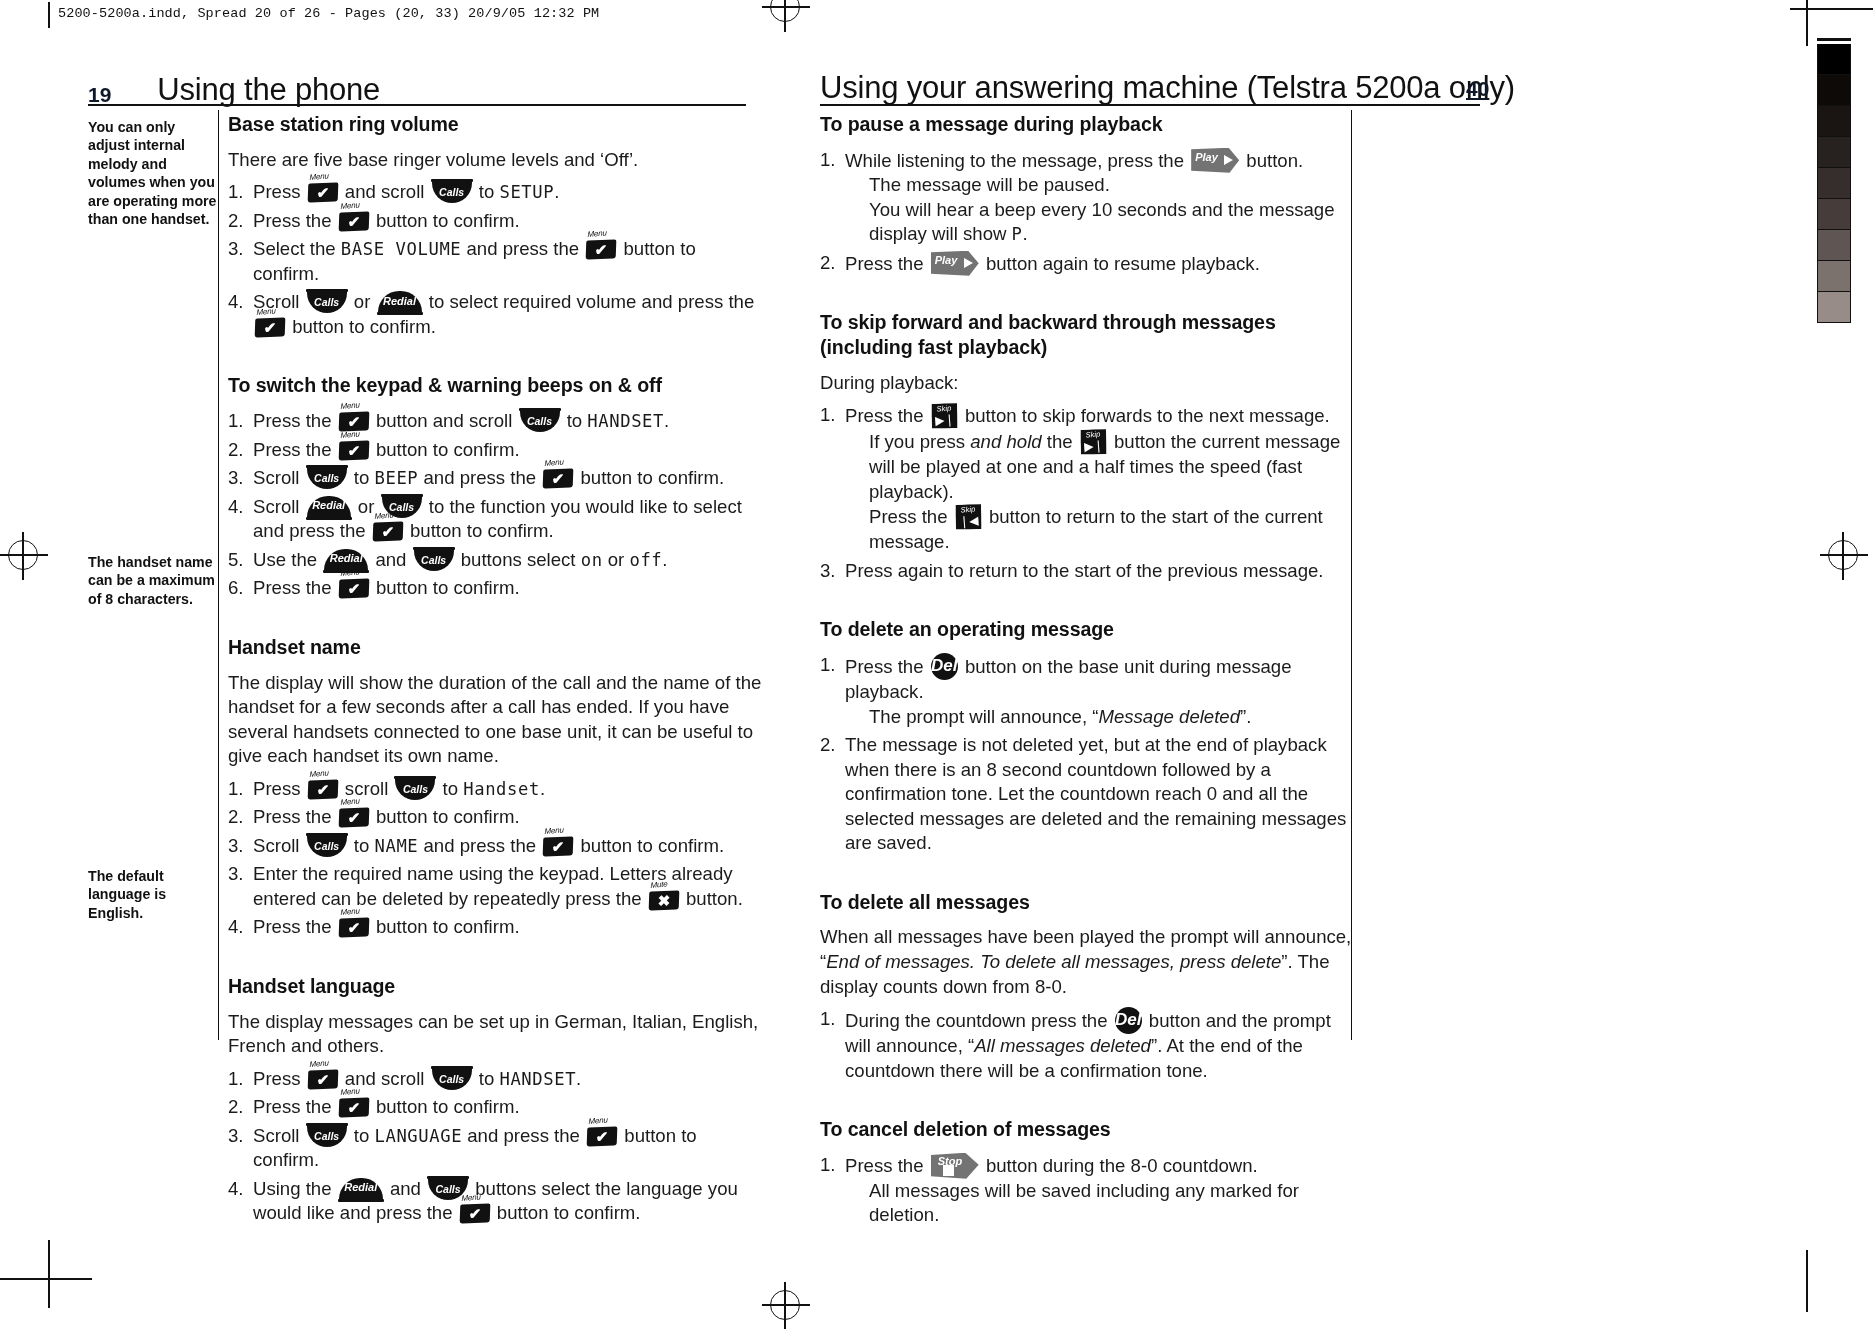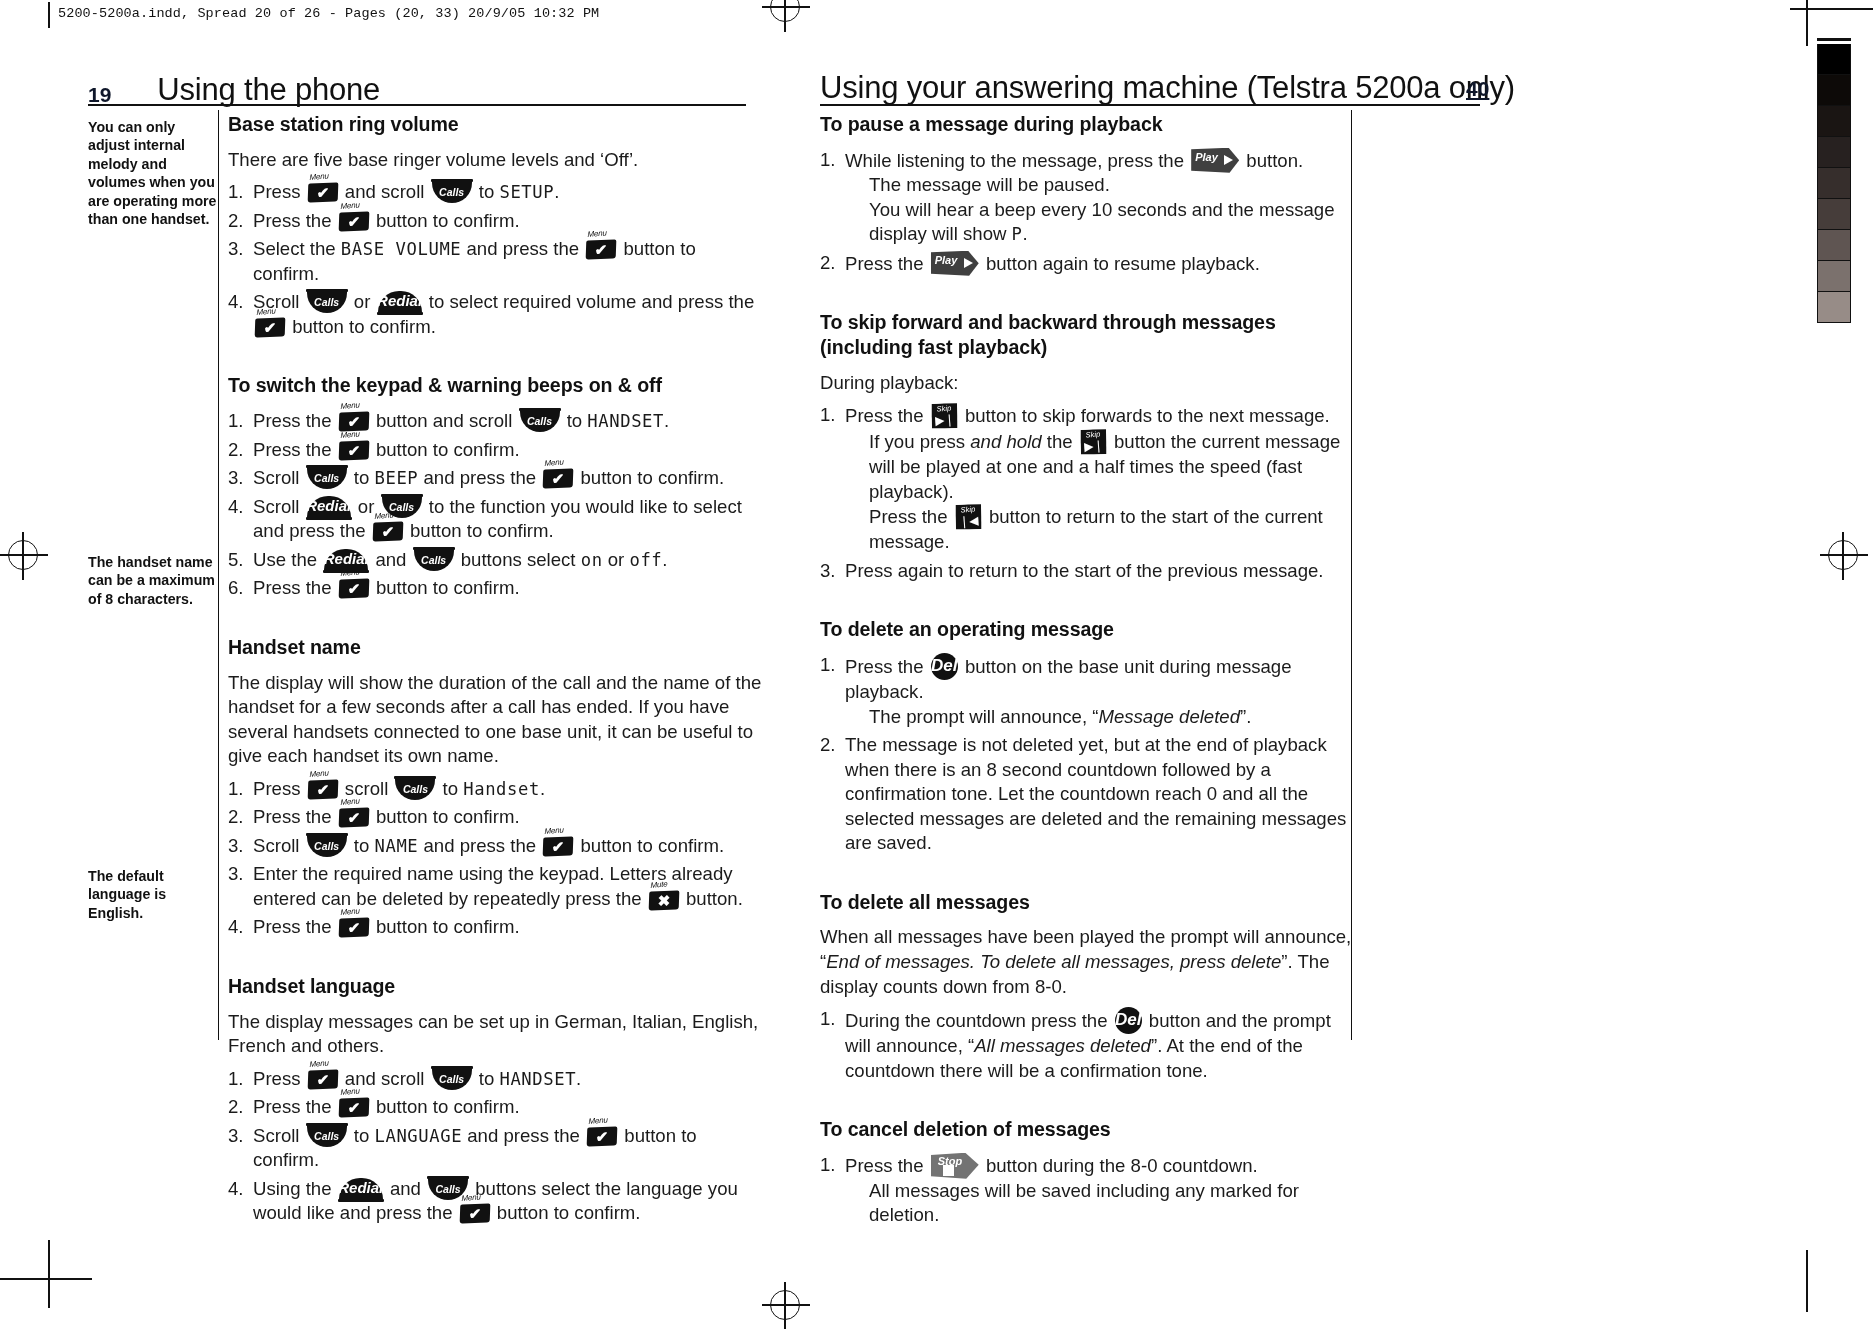--- a/index.html
+++ b/index.html
@@ -131,26 +131,26 @@
     width:44px; height:21px; background:#111; color:#fff;
     border-radius:22px 22px 0 0; position:relative; margin:0 2px;
     vertical-align:-4px;
   }
   .key-redial::after {
     content:""; position:absolute; bottom:-3px; left:-1px; right:-1px; height:3px; background:#111;
     border-radius:1px;
   }
   .key-redial .gl {
     position:absolute; inset:0; bottom:1px; display:flex; align-items:center; justify-content:center;
-    font-size:15px; font-weight:700; color:#fff; font-style:italic;
+    font-size:11px; font-weight:700; color:#fff; font-style:italic;
   }
 
   
   .key-play {
-    width:48px; height:25px; background:#404040; position:relative; margin:0 2px;
+    width:48px; height:25px; background:#737373; position:relative; margin:0 2px;
     vertical-align:-6px;
     clip-path:polygon(0 6%, 78% 0, 100% 50%, 80% 100%, 0 92%);
   }
   .key-play .t1 { position:absolute; left:4px; top:2px; font-size:11px; color:#fff; font-weight:700; font-style:italic; }
   .key-play .t2 { position:absolute; left:5px; top:28px; font-size:7.5px; color:#fff; font-style:italic; }
   .key-play .tri {
     position:absolute; right:6px; top:50%; margin-top:-5px;
     width:0; height:0; border-left:9px solid #fff;
     border-top:5px solid transparent; border-bottom:5px solid transparent;
   }
@@ -186,21 +186,21 @@
     vertical-align:-7px;
     clip-path:polygon(0 8%, 72% 0, 100% 46%, 74% 100%, 0 90%);
   }
   .key-stop .lbl { position:absolute; left:7px; top:1px; font-size:11px; color:#fff; font-weight:700; font-style:italic; }
   .key-stop .sq { position:absolute; left:12px; bottom:3px; width:11px; height:11px; background:#fff; }
 </style>
 </head>
 <body>
 
 <div class="slug-rule"></div>
-<div class="slug">5200-5200a.indd, Spread 20 of 26 - Pages (20, 33) 20/9/05 10:32 PM</div>
+<div class="slug">5200-5200a.indd, Spread 20 of 26 - Pages (20, 33) 20/9/05 12:32 PM</div>
 
 <div class="crop" style="left:48px;  top:0;     width:2px; height:0;"></div>
 <div class="crop" style="left:48px; top:1240px; width:2px; height:68px;"></div>
 <div class="crop" style="left:0;   top:1278px; width:92px; height:2px;"></div>
 <div class="crop" style="left:1806px; top:0; width:2px; height:46px;"></div>
 <div class="crop" style="left:1790px; top:8px; width:83px; height:2px;"></div>
 <div class="crop" style="left:1806px; top:1250px; width:2px; height:62px;"></div>
 
 <div class="reg" style="left:770px;  top:-8px;"></div>
 <div class="reg" style="left:770px;  top:1290px;"></div>

